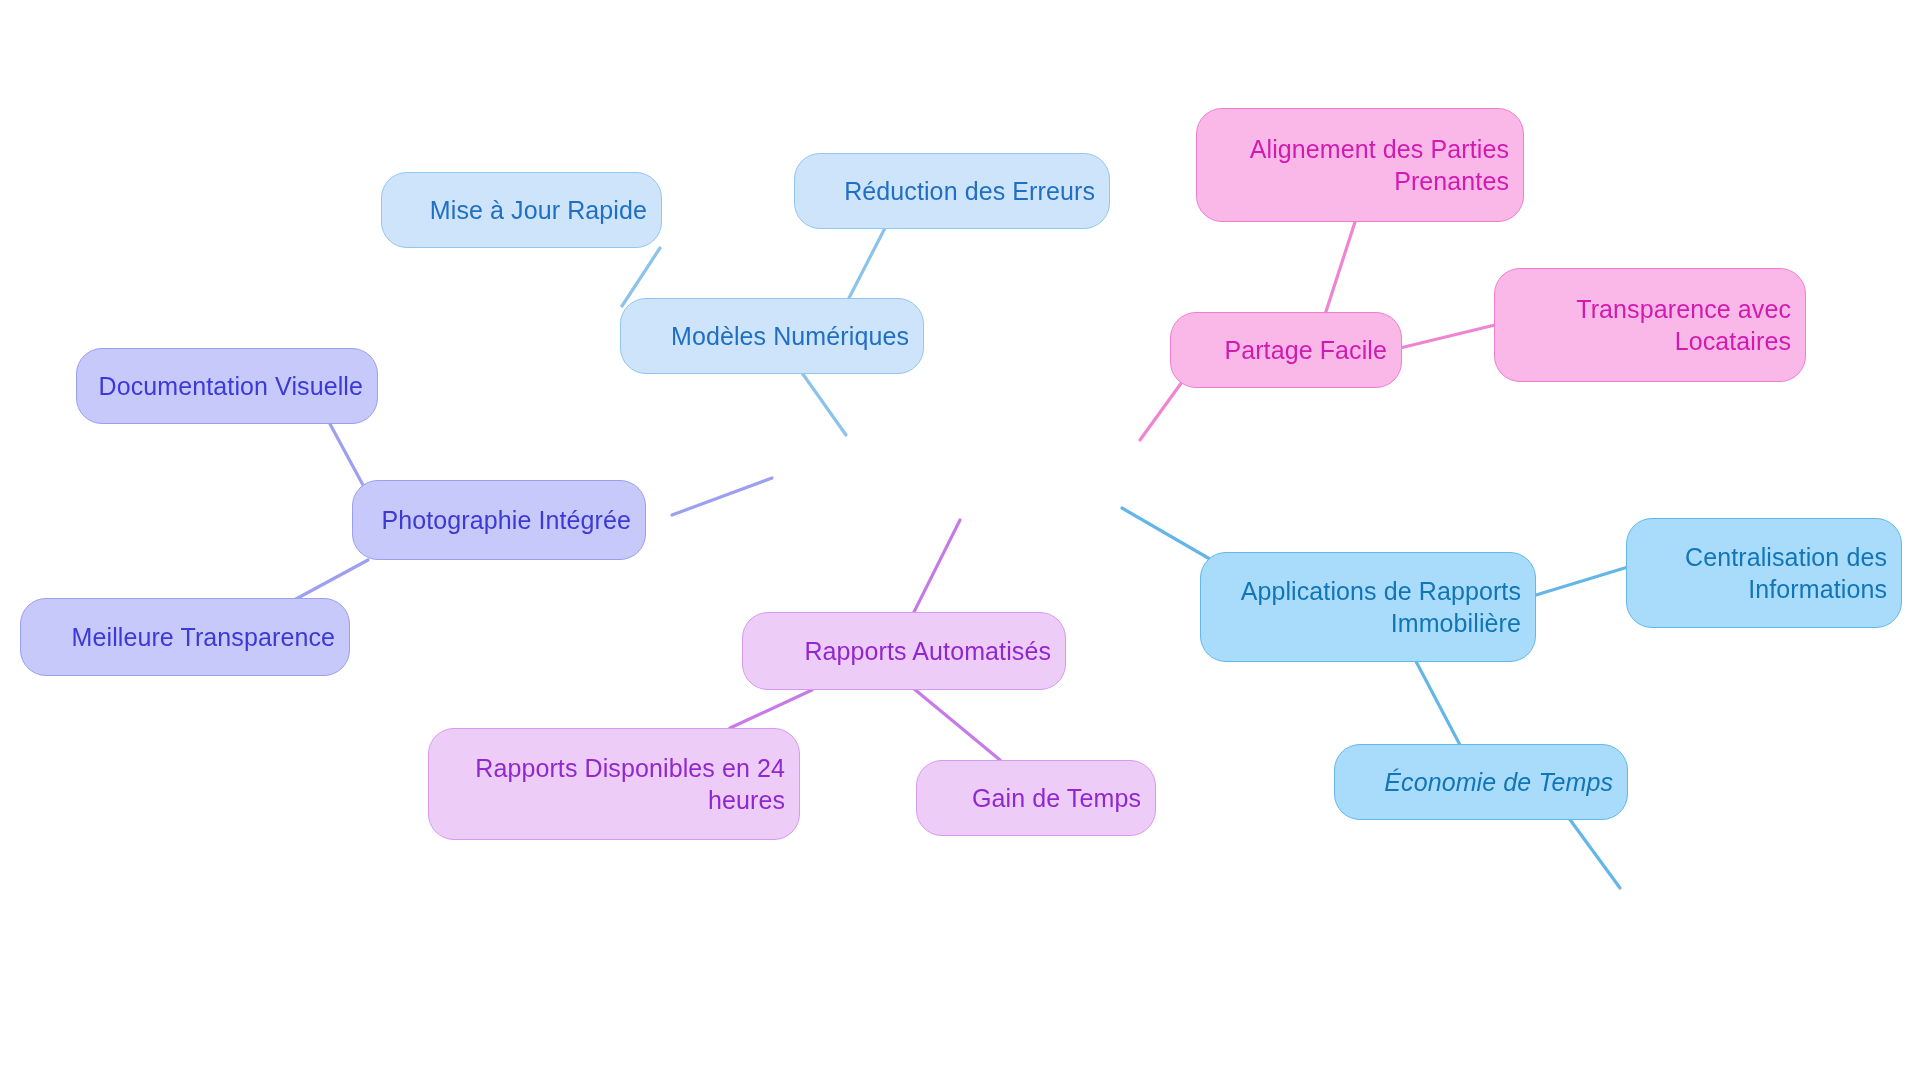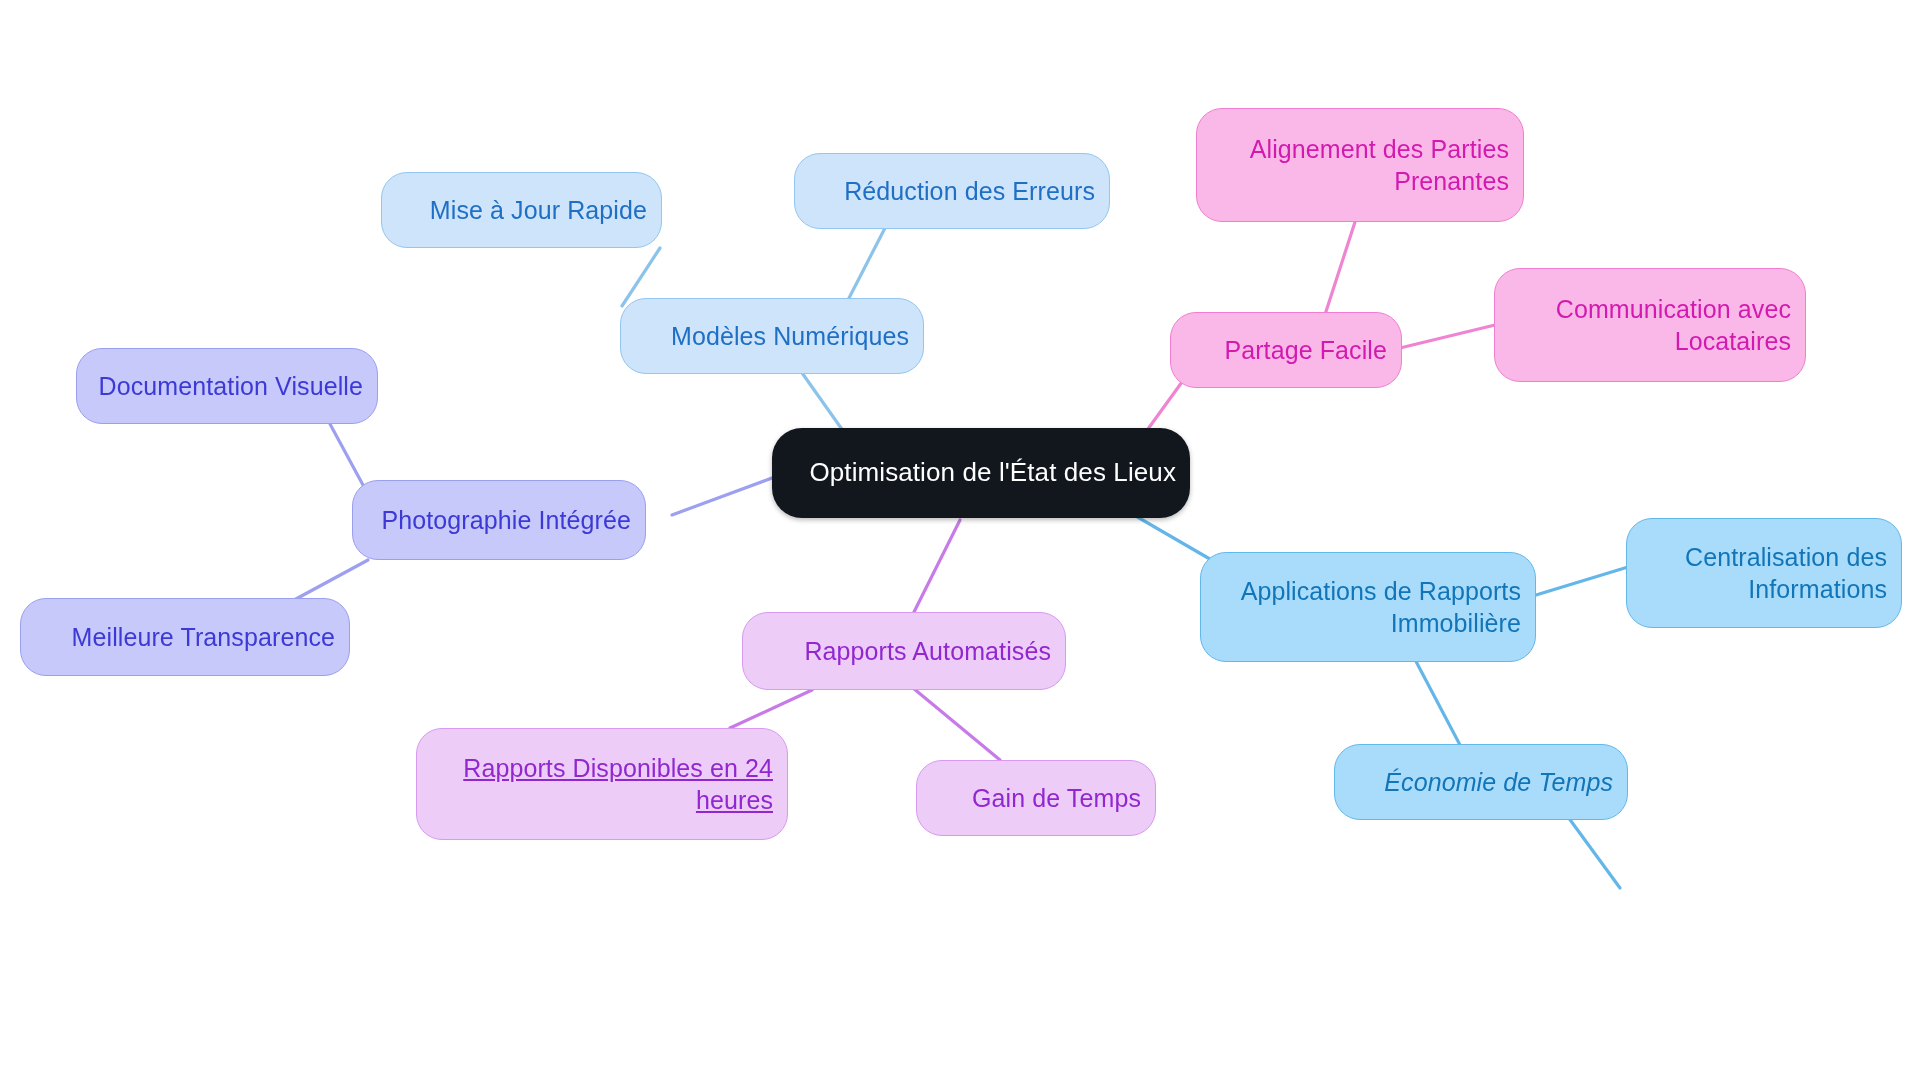--- a/index.html
+++ b/index.html
@@ -86,23 +86,20 @@
 
     <path d="M 1122 508 L 1215 562" fill="none" stroke="#64b6e8" stroke-width="3.2" stroke-linecap="round"></path>
 
     <path d="M 1536 595 L 1628 567" fill="none" stroke="#64b6e8" stroke-width="3.2" stroke-linecap="round"></path>
 
     <path d="M 1410 650 L 1460 745" fill="none" stroke="#64b6e8" stroke-width="3.2" stroke-linecap="round"></path>
 
     <path d="M 1560 806 L 1620 888" fill="none" stroke="#64b6e8" stroke-width="3.2" stroke-linecap="round"></path>
   </svg>
 
-  <div class="node node-root" style="left:772px; top:428px; width:418px; height:90px; background:#12161d; color:#ffffff; font-size:26px;">
-    <span class="node-label">Optimisation de l'État des Lieux</span>
-  </div>
 
   <div class="node" style="left:620px; top:298px; width:304px; height:76px; background:#cde4fa; border-color:#93c6f0; color:#1f6fc4; font-size:25px;">
     <span class="node-label">Modèles Numériques</span>
   </div>
 
   <div class="node" style="left:381px; top:172px; width:281px; height:76px; background:#cde4fa; border-color:#93c6f0; color:#1f6fc4; font-size:25px;">
     <span class="node-label">Mise à Jour Rapide</span>
   </div>
 
   <div class="node" style="left:774px; top:153px; width:316px; height:76px; background:#cde4fa; border-color:#93c6f0; color:#1f6fc4; font-size:25px;margin-left:20px;">
@@ -112,41 +109,41 @@
   <div class="node" style="left:1170px; top:312px; width:232px; height:76px; background:#fab8e9; border-color:#f07fd0; color:#d21bae; font-size:25px;">
     <span class="node-label">Partage Facile</span>
   </div>
 
   <div class="node" style="left:1196px; top:108px; width:328px; height:114px; background:#fab8e9; border-color:#f07fd0; color:#d21bae; font-size:25px;">
     <span class="node-label">Alignement des Parties
 Prenantes</span>
   </div>
 
   <div class="node" style="left:1494px; top:268px; width:312px; height:114px; background:#fab8e9; border-color:#f07fd0; color:#d21bae; font-size:25px;">
-    <span class="node-label">Communication avec
+    <span class="node-label">Transparence avec
 Locataires</span>
   </div>
 
   <div class="node" style="left:352px; top:480px; width:294px; height:80px; background:#c6c9fa; border-color:#9b9ff0; color:#3d39d6; font-size:25px;">
     <span class="node-label">Photographie Intégrée</span>
   </div>
 
   <div class="node" style="left:76px; top:348px; width:302px; height:76px; background:#c6c9fa; border-color:#9b9ff0; color:#3d39d6; font-size:25px;">
     <span class="node-label">Documentation Visuelle</span>
   </div>
 
   <div class="node" style="left:20px; top:598px; width:330px; height:78px; background:#c6c9fa; border-color:#9b9ff0; color:#3d39d6; font-size:25px;">
     <span class="node-label">Meilleure Transparence</span>
   </div>
 
   <div class="node" style="left:742px; top:612px; width:324px; height:78px; background:#edcdf8; border-color:#d79af0; color:#9127cf; font-size:25px;">
     <span class="node-label">Rapports Automatisés</span>
   </div>
 
-  <div class="node" style="left:416px; top:728px; width:372px; height:112px; background:#edcdf8; border-color:#d79af0; color:#9127cf; font-size:25px;text-decoration:underline;">
+  <div class="node" style="left:428px; top:728px; width:372px; height:112px; background:#edcdf8; border-color:#d79af0; color:#9127cf; font-size:25px;">
     <span class="node-label">Rapports Disponibles en 24
 heures</span>
   </div>
 
   <div class="node" style="left:916px; top:760px; width:240px; height:76px; background:#edcdf8; border-color:#d79af0; color:#9127cf; font-size:25px;">
     <span class="node-label">Gain de Temps</span>
   </div>
 
   <div class="node" style="left:1200px; top:552px; width:336px; height:110px; background:#a9dcfb; border-color:#63b8ea; color:#1275b8; font-size:25px;">
     <span class="node-label">Applications de Rapports

